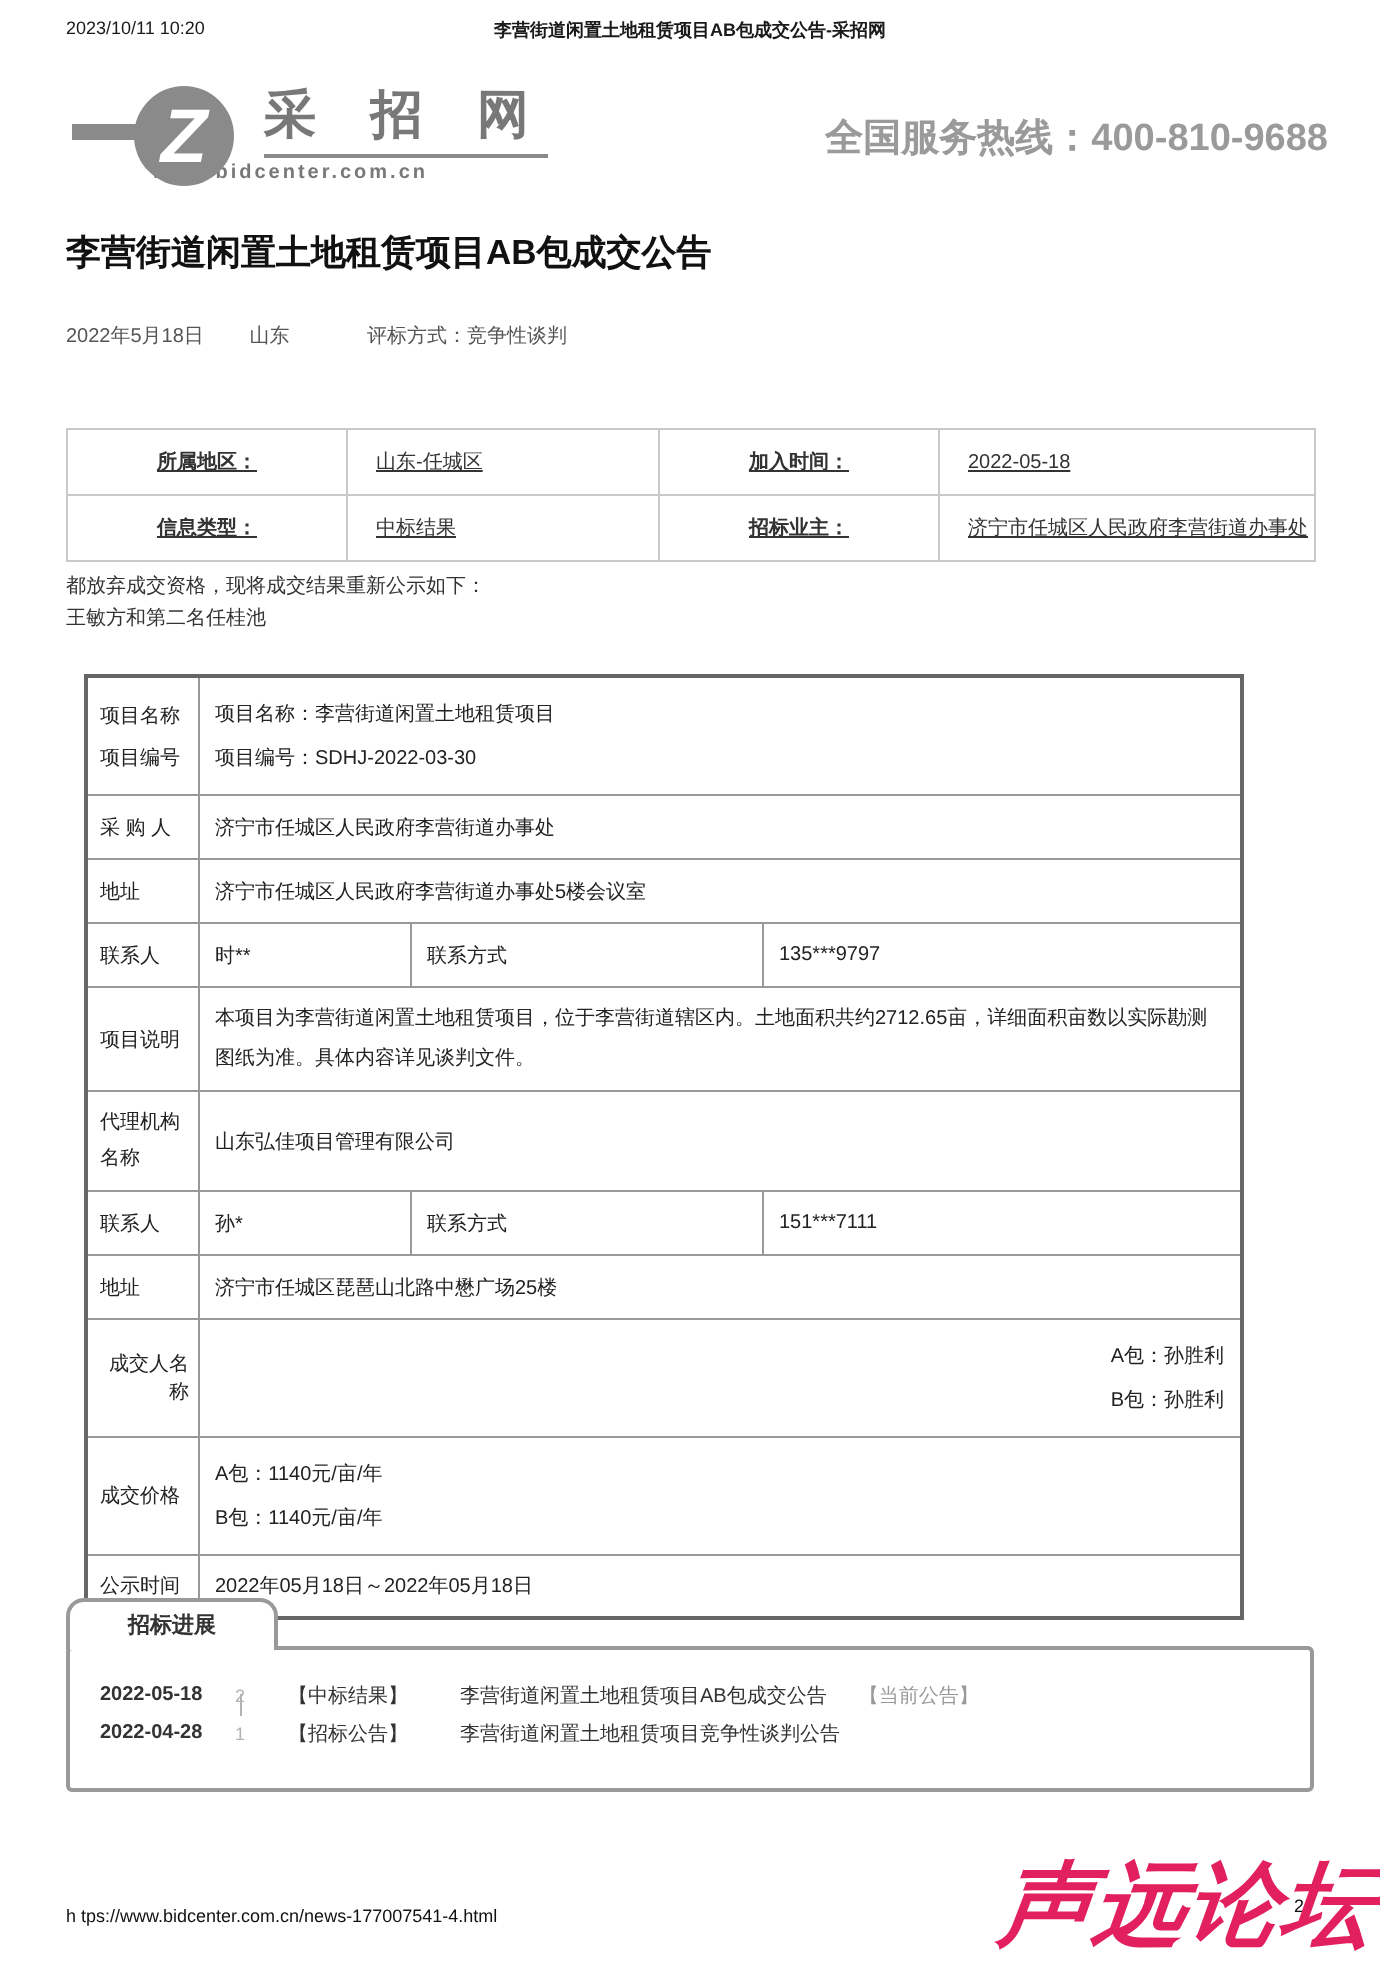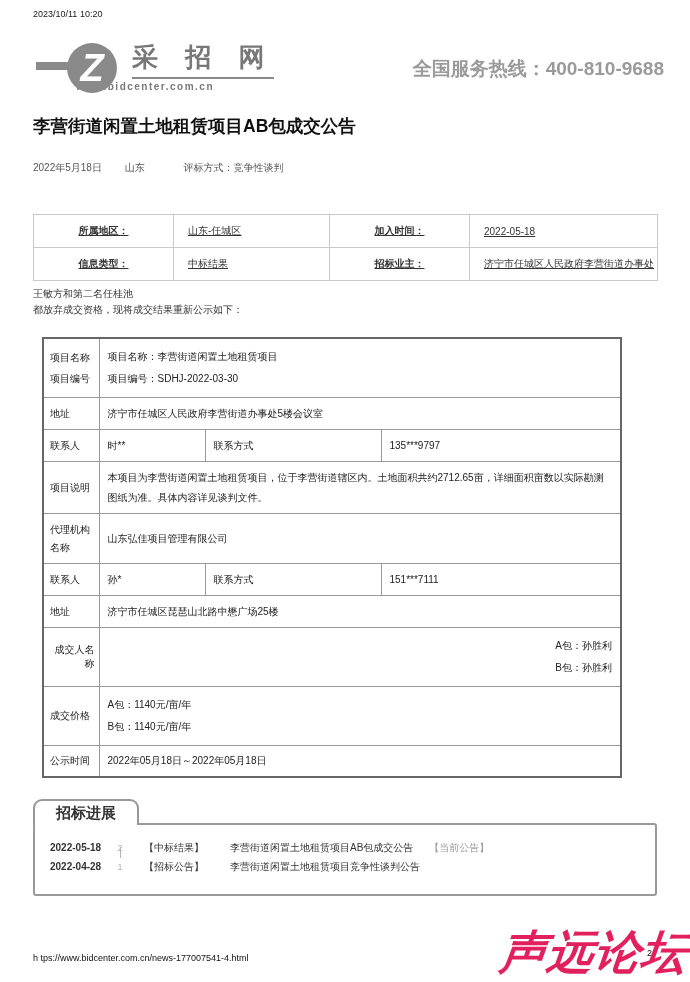--- a/index.html
+++ b/index.html
@@ -37,21 +37,21 @@
   .detail-table{position:absolute;top:337px;left:42px;width:578px;border-collapse:collapse;table-layout:fixed;
                 font-size:10px;color:#222;border:2px solid #666;}
   .detail-table td{border:1px solid #999;padding:3px 8px;vertical-align:middle;word-break:break-all;}
   .detail-table td.lbl{padding-left:6px;padding-right:4px;}
   .detail-table .ml div{margin:7px 0;}
   .detail-table .gapline{margin:8px 0;}
 
   
   .progress{position:absolute;top:799px;left:33px;width:624px;}
   .progress-tab{position:relative;z-index:2;display:inline-block;width:102px;height:24px;line-height:24px;
-                text-align:center;font-size:15px;font-weight:bold;color:#333;background:#fff;
+                text-align:center;font-size:11px;font-weight:bold;color:#333;background:#fff;
                 border:2px solid #999;border-bottom:none;border-radius:9px 9px 0 0;margin-bottom:-2px;}
   .progress-box{position:relative;z-index:1;border:2px solid #999;border-radius:3px;height:56px;padding-top:13px;background:#fff;}
   .progress-row{position:relative;display:flex;align-items:center;height:19px;padding-left:15px;font-size:10px;}
   .p-date{width:60px;font-weight:bold;color:#333;}
   .p-seq{width:20px;text-align:center;color:#b3b3b3;font-size:9px;}
   .p-cat{margin-left:14px;width:74px;color:#333;}
   .p-title{margin-left:12px;color:#333;}
   .p-tag{margin-left:16px;color:#999;}
   .timeline-connector{position:absolute;left:85px;top:22px;width:1px;height:11px;background:#b3b3b3;}
 
@@ -60,20 +60,21 @@
   .page-num{position:absolute;right:38px;top:948px;font-size:9px;color:#111;z-index:1;}
   .watermark{position:absolute;right:2px;top:922px;z-index:2;font-size:46px;font-weight:bold;font-style:italic;
              color:#e2205e;transform:skewX(-6deg);letter-spacing:1px;white-space:nowrap;}
 </style>
 </head>
 <body>
 
 <div class="page">
 
   <div class="ph-date">2023/10/11 10:20</div>
+  <div class="ph-title">李营街道闲置土地租赁项目AB包成交公告-采招网</div>
 
   <div class="logo-wrap">
     <span class="logo-icon">
       <svg width="92" height="54" viewBox="0 0 92 54">
         <rect x="0" y="20" width="44" height="8" fill="#8a8a8a"></rect>
         <circle cx="56" cy="26" r="25" fill="#8a8a8a"></circle>
         <text x="56" y="39" text-anchor="middle" font-size="38" font-weight="bold" font-style="italic" fill="#ffffff" font-family="Liberation Sans, sans-serif">Z</text>
       </svg>
     </span>
     <div class="logo-textblock">
@@ -107,41 +108,45 @@
     <tr>
       <td class="lbl">信息类型：</td>
       <td class="val">中标结果</td>
       <td class="lbl">招标业主：</td>
       <td class="val">济宁市任城区人民政府李营街道办事处</td>
     </tr>
   </tbody>
     </table>
 
   <div class="intro">
+    <div>都放弃成交资格，现将成交结果重新公示如下：</div>
     <div>王敏方和第二名任桂池</div>
-    <div>都放弃成交资格，现将成交结果重新公示如下：</div>
   </div>
 
   <table class="detail-table">
     <colgroup>
         <col style="width:56px">
         <col style="width:106px">
         <col style="width:176px">
         <col style="width:240px">
       </colgroup>
     <tbody>
         <tr style="height:50px;margin-left:44px;">
       <td class="lbl ml">
         <div>项目名称</div>
         <div>项目编号</div>
       </td>
       <td colspan="3">
         <div class="gapline">项目名称：李营街道闲置土地租赁项目</div>
         <div class="gapline">项目编号：SDHJ-2022-03-30</div>
       </td>
+    </tr>
+    <tr style="height:32px;">
+      <td class="lbl">采 购 人</td>
+      <td colspan="3">济宁市任城区人民政府李营街道办事处</td>
     </tr>
     <tr style="height:32px;">
       <td class="lbl">地址</td>
       <td colspan="3">济宁市任城区人民政府李营街道办事处5楼会议室</td>
     </tr>
     <tr style="height:32px;">
       <td class="lbl">联系人</td>
       <td>时**</td>
       <td>联系方式</td>
       <td>135***9797</td>

